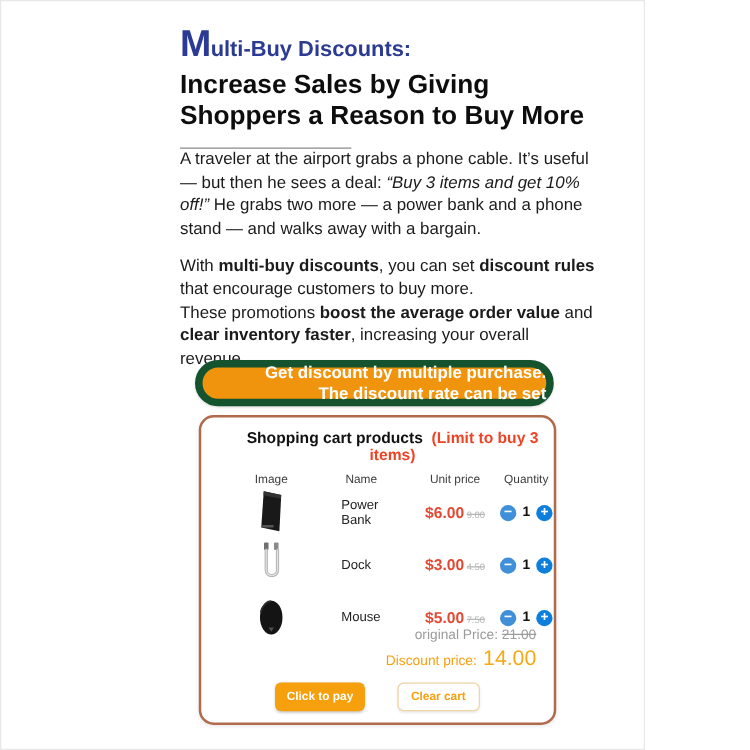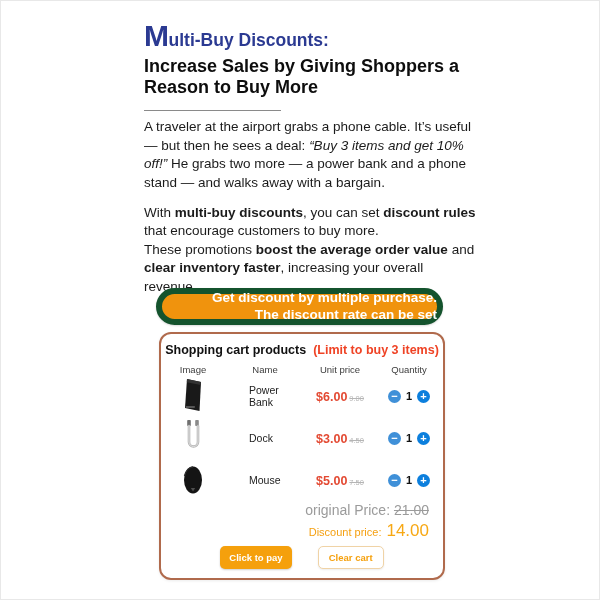--- a/index.html
+++ b/index.html
@@ -1,55 +1,55 @@
 <!DOCTYPE html>
 <html><head>
 <meta charset="utf-8">
 <style>
   html,body{margin:0;padding:0;background:#fff;}
   body{font-family:"Liberation Sans", sans-serif;}
-  #page{position:relative;width:600px;height:600px;background:#fff;border:1px solid #e8e8e8;box-sizing:border-box;overflow:hidden;}
+  #page{position:relative;width:516px;height:600px;background:#fff;border:1px solid #e8e8e8;box-sizing:border-box;overflow:hidden;}
 
   
   .title-block{position:absolute;left:143px;top:18px;width:340px;}
   .title-line1{color:#2b3a92;font-weight:700;font-size:17.5px;line-height:1.1;}
   .title-line1 .bigM{font-size:30px;font-weight:700;letter-spacing:-0.5px;}
-  .subtitle{color:#0d0d0d;font-weight:700;font-size:18px;line-height:1.18;margin-top:4px;width:335px;}
+  .subtitle{color:#0d0d0d;font-weight:700;font-size:21px;line-height:1.18;margin-top:4px;width:335px;}
   .rule{width:137px;border:none;border-top:1.5px solid #8a8a8a;margin:12px 0 0 0;}
 
   
   .para{position:absolute;left:143px;width:334px;font-size:13.5px;line-height:1.38;color:#1b1b1b;}
   #para1{top:101px;margin-top:16px;}
   #para2{top:189px;}
 
   
   .banner{position:absolute;left:155px;top:287px;width:287px;height:37px;background:#f0930d;border:6px solid #14532d;border-radius:20px;box-sizing:border-box;display:flex;flex-direction:column;align-items:flex-end;justify-content:center;color:#fff;font-weight:700;font-size:13.5px;line-height:1.22;text-align:center;box-shadow:0 1px 2px rgba(0,0,0,0.15);}
 
   
-  .card{position:absolute;left:158px;top:331px;width:286px;height:248px;background:#fff;border:2px solid #b06a4c;border-radius:12px;box-sizing:border-box;box-shadow:0 1px 3px rgba(0,0,0,0.08);}
+  .card{position:absolute;left:158px;top:331px;width:286px;height:248px;background:#fff;border:2px solid #b06a4c;border-radius:12px;box-sizing:border-box;box-shadow:0 1px 3px rgba(0,0,0,0.08);padding-left:24px;}
   .card-header{margin-top:9px;text-align:center;font-size:12.5px;font-weight:700;color:#111;}
   .card-header .limit{color:#ef4325;}
   .grid-row{display:grid;grid-template-columns:64px 80px 70px 1fr;align-items:center;}
   .col-head{margin-top:7px;font-size:9.5px;color:#3c3c3c;}
   .col-head div{text-align:center;}
   .item-row{height:42px;}
   .cell-image{display:flex;align-items:center;justify-content:center;}
   .cell-name{font-size:10.5px;color:#222;padding-left:24px;}
   .cell-price{text-align:center;white-space:nowrap;}
   .price-now{color:#e34932;font-weight:700;font-size:12.5px;}
   .price-orig{color:#b5b5b5;font-size:7.5px;text-decoration:line-through;margin-left:2px;}
   .cell-qty{display:flex;align-items:center;justify-content:center;gap:5px;}
   .qty-btn{width:13px;height:13px;border-radius:50%;color:#fff;display:flex;align-items:center;justify-content:center;font-size:11px;font-weight:700;line-height:1;cursor:pointer;border:none;padding:0;}
   .qty-minus{background:#3f90d8;}
   .qty-plus{background:#0c7fdd;}
   .qty-val{font-size:11px;font-weight:700;color:#111;}
 
   
   .summary{position:absolute;right:14px;top:168px;text-align:right;}
-  .orig-line{font-size:14px;color:#9b9b9b;}
+  .orig-line{font-size:11px;color:#9b9b9b;}
   .orig-line .ov{text-decoration:line-through;}
   .disc-line{margin-top:3px;color:#f5a011;font-weight:400;}
   .disc-line .dl{font-size:11px;margin-right:5px;}
   .disc-line .dv{font-size:17px;color:#f7a814;}
 
   
   .btn-row{position:absolute;left:0;right:0;top:212px;display:flex;justify-content:center;gap:26px;}
   .btn{height:23px;min-width:66px;border-radius:5px;font-family:"Liberation Sans",sans-serif;font-size:9.5px;font-weight:700;display:flex;align-items:center;justify-content:center;padding:0 9px;cursor:pointer;box-sizing:border-box;}
   .btn-pay{background:#f5a00c;color:#fff;border:none;box-shadow:0 1px 2px rgba(0,0,0,0.2);}
   .btn-clear{background:#fff;color:#f5a00c;border:1px solid #f0d3a6;box-shadow:0 1px 2px rgba(0,0,0,0.08);}

